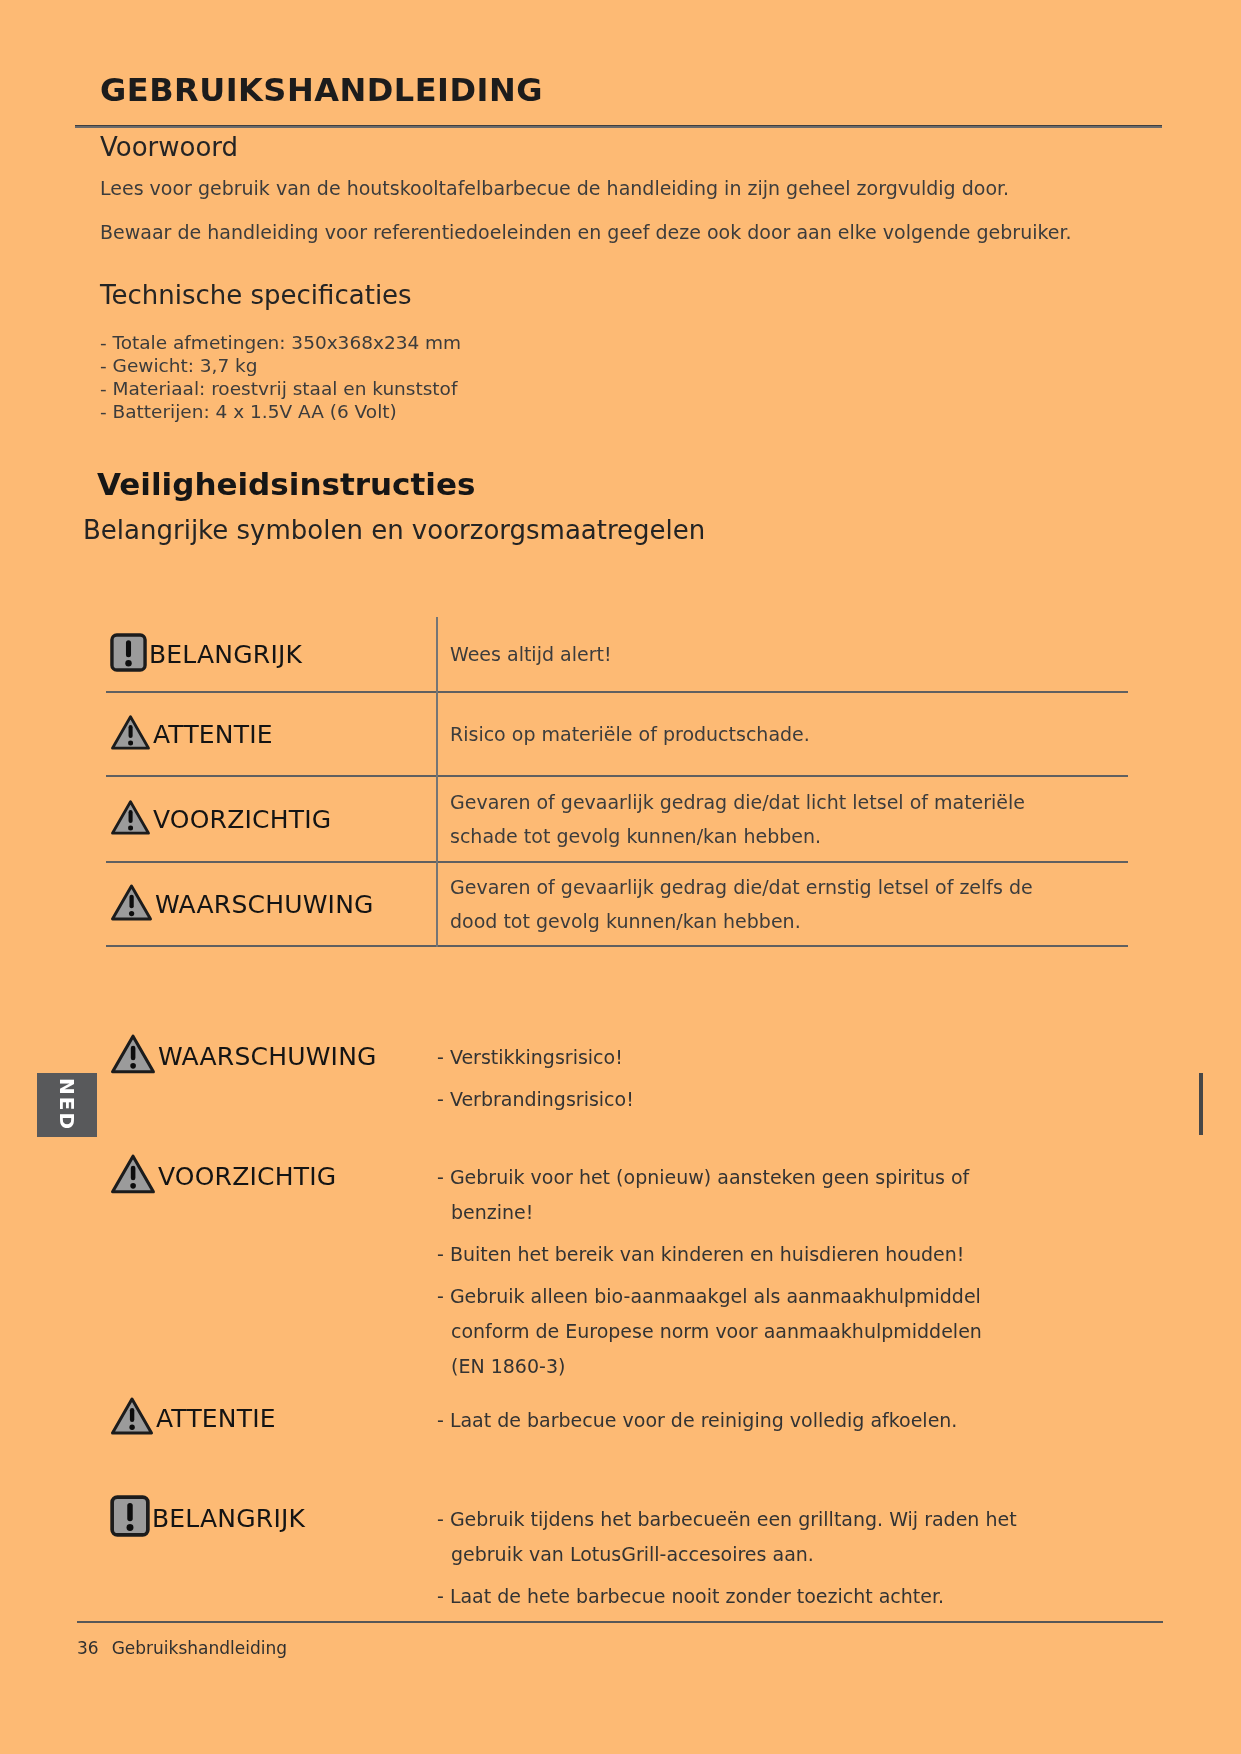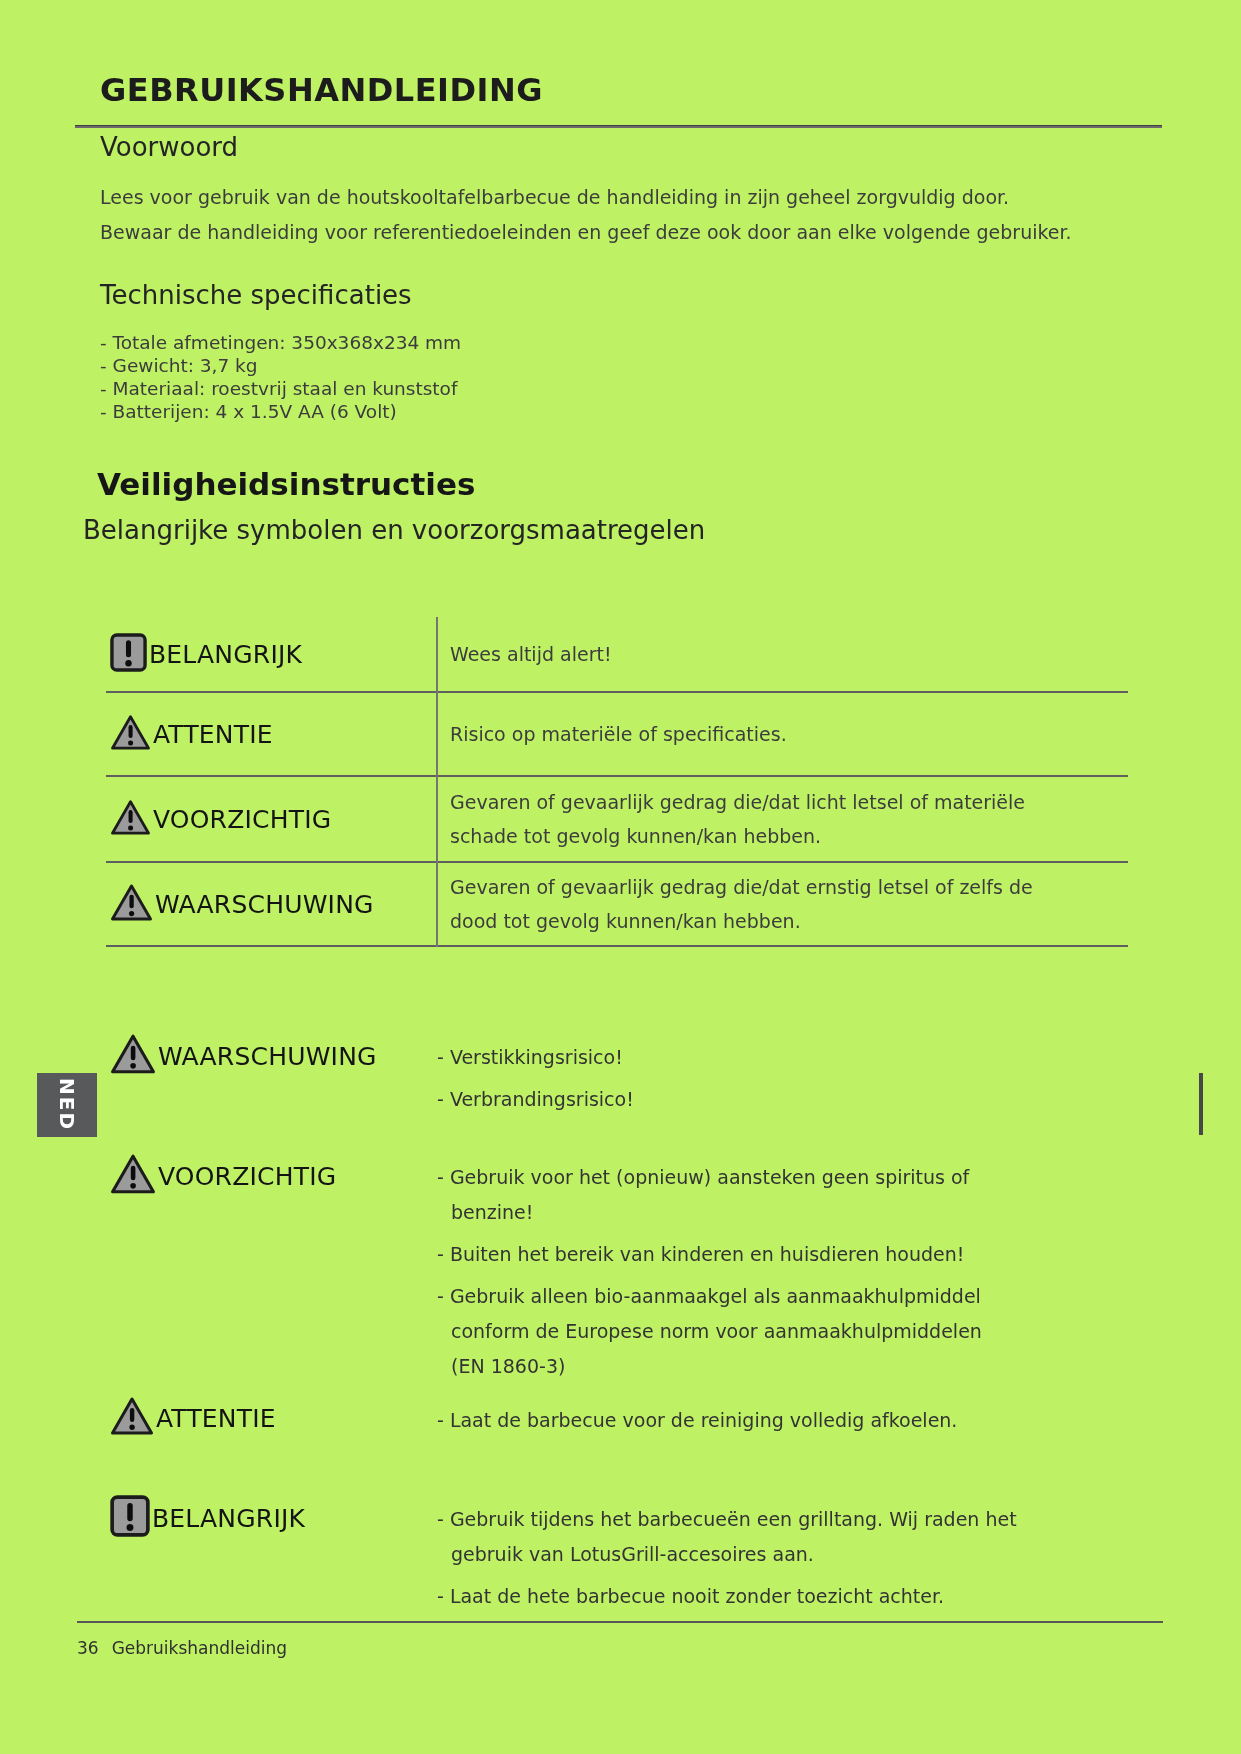--- a/index.html
+++ b/index.html
@@ -1,19 +1,19 @@
 <!DOCTYPE html>
 <html><head>
 <meta charset="utf-8">
 <style>
   html,body{margin:0;padding:0;background:#ffffff;}
   .page{
     position:relative;
     width:1241px;height:1754px;
-    background:#bef264;
+    background:#fdba74;
     font-family:"DejaVu Sans",sans-serif;
     color:#3c3c3c;
     overflow:hidden;
   }
   
   .doc-title{
     position:absolute;left:100px;top:71px;
     font-size:32px;font-weight:bold;color:#1c1c1c;
     letter-spacing:.5px;
   }
@@ -24,21 +24,21 @@
   
   .h2{
     position:absolute;left:100px;
     font-size:26px;font-weight:normal;color:#242424;
   }
   .voorwoord-h{top:132px;}
   .para{
     position:absolute;left:100px;width:1060px;
     font-size:19px;color:#3c3c3c;
   }
-  .para1{top:186px;}
+  .para1{top:177px;}
   .para2{top:221px;}
   
   .specs-h{top:280px;}
   .spec-item{
     position:absolute;left:100px;width:700px;
     font-size:18.5px;color:#3c3c3c;line-height:23px;
   }
   
   .safety-h{
     position:absolute;left:97px;top:466px;
@@ -155,21 +155,21 @@
       <div class="tcell-label">
         <span class="icon">
           <svg width="41" height="37" viewBox="0 0 44 40">
               <path d="M22 3 L41.5 37 H2.5 Z" fill="#9b9b9b" stroke="#1c1c1c" stroke-width="3" stroke-linejoin="round"></path>
               <rect x="19.9" y="12" width="4.4" height="14" rx="2.2" fill="#0d0d0d"></rect>
               <circle cx="22.1" cy="31.3" r="2.7" fill="#0d0d0d"></circle>
             </svg>
         </span>
         <span class="sig-label">ATTENTIE</span>
       </div>
-      <div class="tcell-desc">Risico op materiële of specificaties.</div>
+      <div class="tcell-desc">Risico op materiële of productschade.</div>
     </div>
 
     <div class="trow trow-3">
       <div class="tcell-label">
         <span class="icon">
           <svg width="41" height="37" viewBox="0 0 44 40">
               <path d="M22 3 L41.5 37 H2.5 Z" fill="#9b9b9b" stroke="#1c1c1c" stroke-width="3" stroke-linejoin="round"></path>
               <rect x="19.9" y="12" width="4.4" height="14" rx="2.2" fill="#0d0d0d"></rect>
               <circle cx="22.1" cy="31.3" r="2.7" fill="#0d0d0d"></circle>
             </svg>

